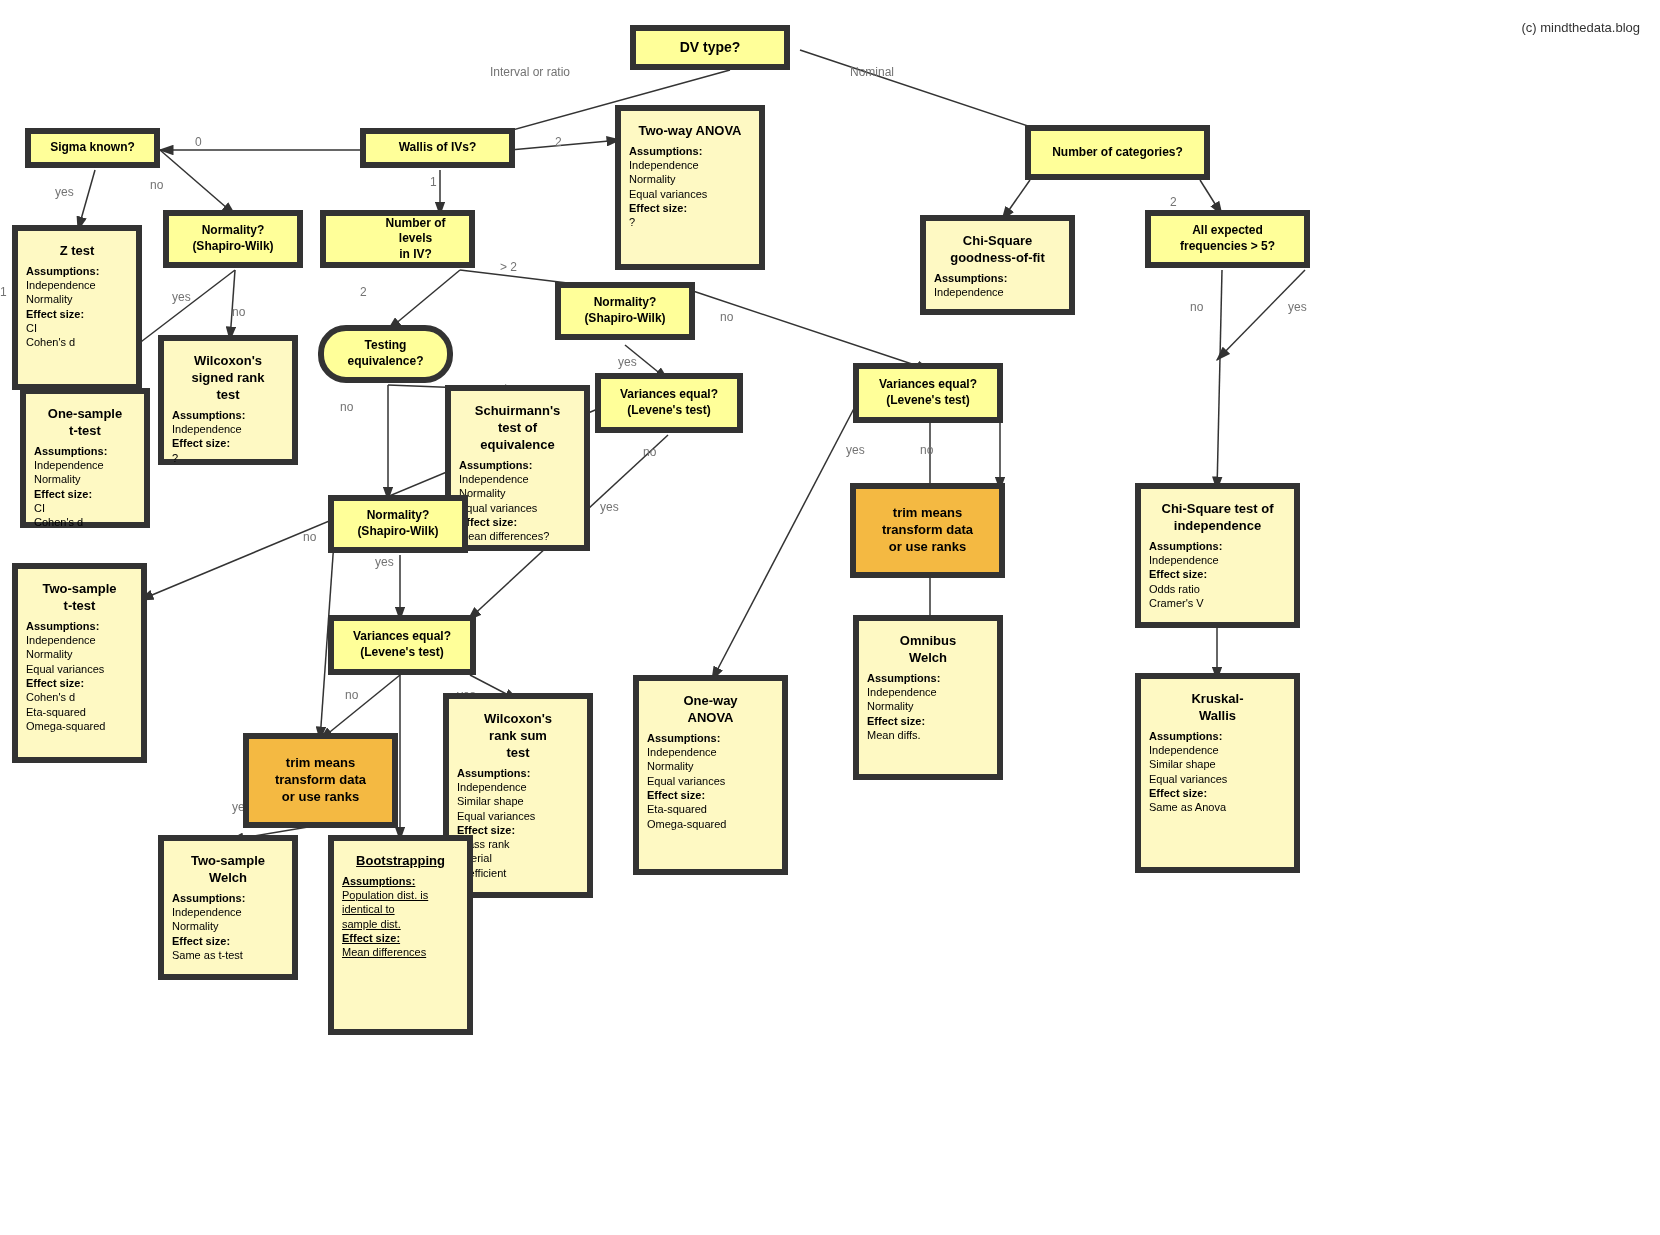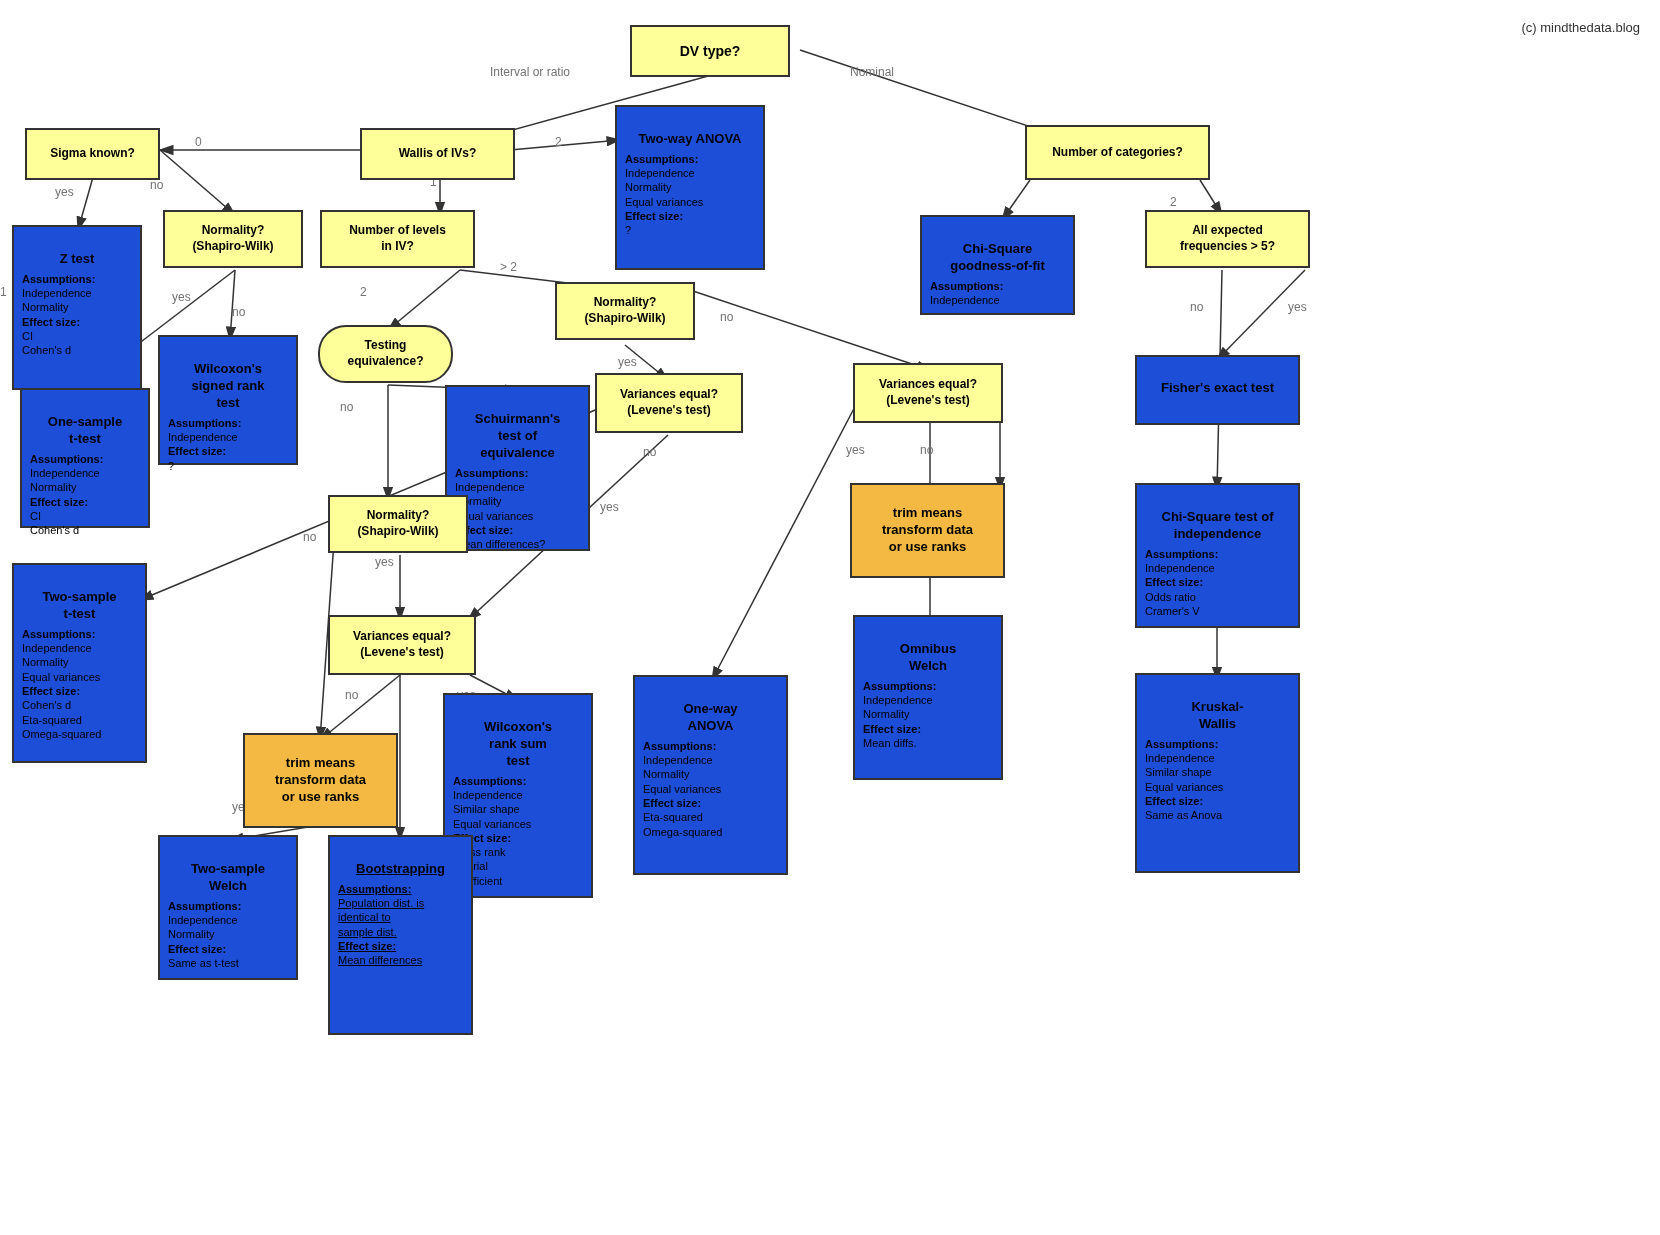--- a/index.html
+++ b/index.html
@@ -12,31 +12,31 @@
       position: relative;
       overflow: hidden;
     }
     .flowchart-container {
       position: relative;
       width: 1660px;
       height: 1235px;
     }
     .node {
       position: absolute;
-      border: 2px solid #404040;
-      padding: 24px 8px;
+      border: 6px solid #404040;
+      padding: 12px 8px;
       text-align: left;
       line-height: 1.3;
     }
     .node-yellow {
       background: #FFFF99;
       border-color: #333;
     }
     .node-blue {
-      background: #1d4ed8;
+      background: #fef9c3;
       border-color: #333;
     }
     .node-orange {
       background: #F4B942;
       border-color: #333;
     }
     .node-title {
       font-weight: bold;
       font-size: 13px;
       text-align: center;
@@ -209,21 +209,21 @@
       Independence<br>Normality<br>
       <span class="label">Effect size:</span><br>CI<br>Cohen's d
     </div>
   </div>
 
   <div class="node node-yellow" style="left:163px; top:210px; width:140px; height:58px; display:flex; align-items:center; justify-content:center; text-align:center;">
     <span style="font-weight:bold;">Normality?<br>(Shapiro-Wilk)</span>
   </div>
 
   <div class="node node-yellow" style="left:320px; top:210px; width:155px; height:58px; display:flex; align-items:center; justify-content:center; text-align:center;">
-    <span style="font-weight:bold;">Number of levels<br>in IV?</span>
+    <span style="font-weight:bold;margin-left:36px;">Number of levels<br>in IV?</span>
   </div>
 
   <div class="node node-yellow" style="left:555px; top:282px; width:140px; height:58px; display:flex; align-items:center; justify-content:center; text-align:center;">
     <span style="font-weight:bold;">Normality?<br>(Shapiro-Wilk)</span>
   </div>
 
   <div class="node node-blue" style="left:920px; top:215px; width:155px; height:100px;">
     <div class="node-title">Chi-Square<br>goodness-of-fit</div>
     <div class="node-assumptions">
       <span class="label">Assumptions:</span><br>Independence
@@ -265,23 +265,20 @@
   </div>
 
   <div class="node node-yellow" style="left:595px; top:373px; width:148px; height:60px; display:flex; align-items:center; justify-content:center; text-align:center;">
     <span style="font-weight:bold;">Variances equal?<br>(Levene's test)</span>
   </div>
 
   <div class="node node-yellow" style="left:853px; top:363px; width:150px; height:60px; display:flex; align-items:center; justify-content:center; text-align:center;">
     <span style="font-weight:bold;">Variances equal?<br>(Levene's test)</span>
   </div>
 
-  <div class="node node-blue" style="left:1135px; top:355px; width:165px; height:70px; display:flex; align-items:center; justify-content:center; text-align:center;">
-    <div class="node-title">Fisher's exact test</div>
-  </div>
 
   <div class="node node-yellow" style="left:328px; top:495px; width:140px; height:58px; display:flex; align-items:center; justify-content:center; text-align:center;">
     <span style="font-weight:bold;">Normality?<br>(Shapiro-Wilk)</span>
   </div>
 
   <div class="node node-blue" style="left:12px; top:563px; width:135px; height:200px;">
     <div class="node-title">Two-sample<br>t-test</div>
     <div class="node-assumptions">
       <span class="label">Assumptions:</span><br>
       Independence<br>Normality<br>Equal variances<br>

